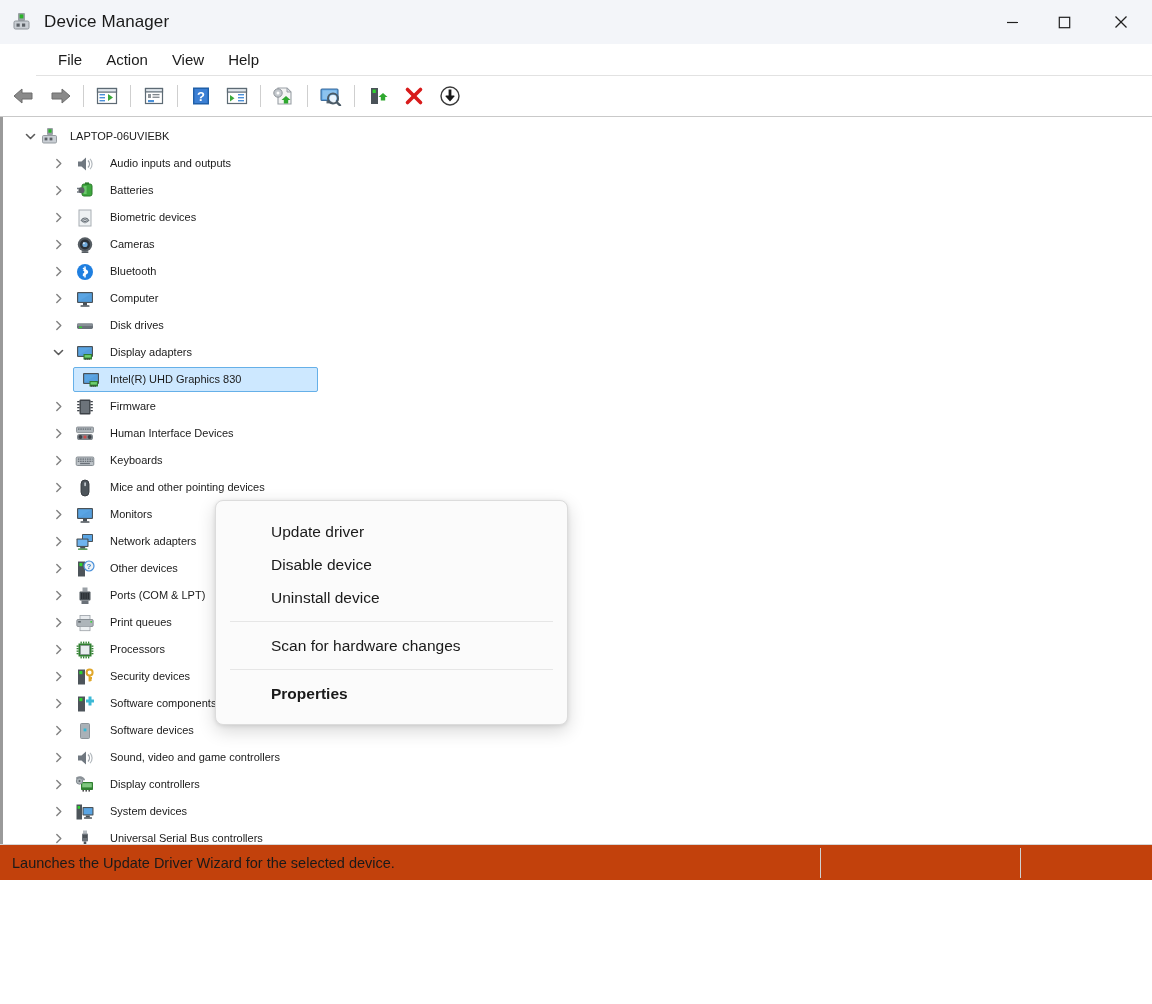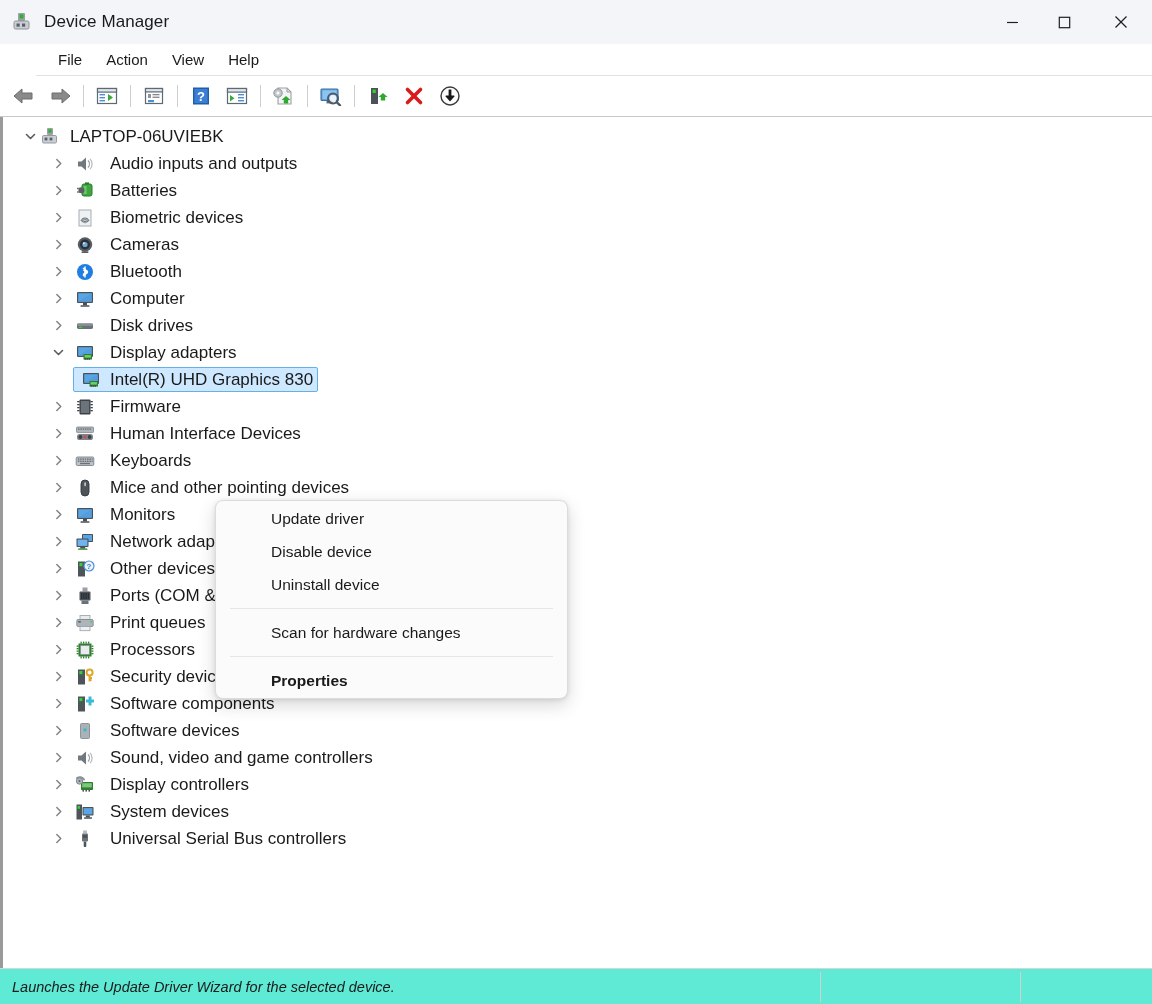--- a/index.html
+++ b/index.html
@@ -4,21 +4,21 @@
 <style>
   * { box-sizing: border-box; margin: 0; padding: 0; }
   html, body {
     width: 1152px; height: 1004px;
     font-family: "Liberation Sans", sans-serif;
     background: #ffffff;
     overflow: hidden;
   }
   #app {
     position: relative;
-    width: 1152px; height: 1004px;
+    width: 1152px; height: 880px;
     background: #ffffff;
     display: flex; flex-direction: column;
   }
 
   
   .titlebar {
     height: 44px; flex: 0 0 44px;
     background: #f3f5f9;
     display: flex; align-items: center;
     position: relative;
@@ -103,21 +103,21 @@
     display: flex; align-items: center; justify-content: center;
     color: #767676;
   }
   .chev svg { display: block; }
   .nodeicon {
     width: 22px; height: 20px; flex: 0 0 22px;
     margin-right: 7px;
     position: relative;
   }
   .label {
-    font-size: 17px; color: #1a1a1a;
+    font-size: 11px; color: #1a1a1a;
     line-height: 1;
   }
   .row.lvl0 { padding-left: 6px; }
   .row.lvl1 { padding-left: 34px; gap: 6px; }
   .row.lvl2 { padding-left: 68px; }
 
   .row.selected .sel-wrap {
     position: absolute;
     left: 60px; top: 1px;
     height: 25px;
@@ -132,44 +132,43 @@
 
   
   .ctxmenu {
     position: absolute;
     left: 212px; top: 383px;
     width: 353px;
     background: #fbfbfb;
     border: 1px solid #dcdcdc;
     border-radius: 8px;
     box-shadow: 0 6px 18px rgba(0,0,0,.16), 0 1px 4px rgba(0,0,0,.10);
-    padding: 1px 0;
+    padding: 14px 0;
     z-index: 50;
   }
   .ctx-item {
     height: 33px;
     display: flex; align-items: center;
     padding-left: 55px;
     font-size: 15.5px; color: #1a1a1a;
   }
   .ctx-item.bold { font-weight: bold; }
   .ctx-sep {
     height: 1px;
     background: #e6e6e6;
     margin: 7px 14px 7px 14px;
   }
 
   
   .statusbar {
     height: 36px; flex: 0 0 36px;
-    background: #5eead4;
+    background: #c2410c;
     border-top: 1px solid #d6d6d6;
     display: flex; align-items: center;
     position: relative;
-    font-style: italic;
   }
   .status-text {
     font-size: 14.5px; color: #1a1a1a;
     padding-left: 12px;
   }
   .status-div {
     position: absolute; top: 3px;
     width: 1px; height: 30px;
     background: #d0d0d0;
   }

